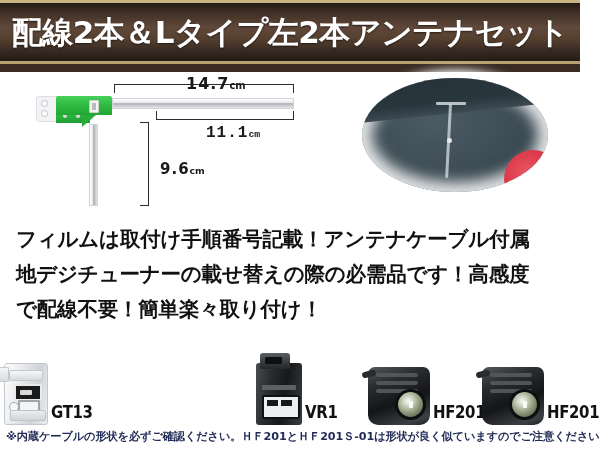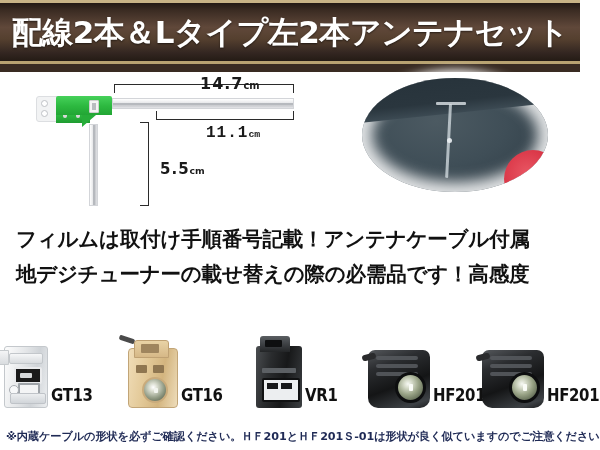--- a/index.html
+++ b/index.html
@@ -175,21 +175,21 @@
     position: absolute;
     color: #1a1a1a;
     font-weight: bold;
     white-space: nowrap;
     letter-spacing: 1px;
   }
   .dim-label .unit {
     font-size: 0.62em;
     letter-spacing: 0;
   }
-  #dim-147 { font-size: 16px; left: 200px; top: 0px; text-align: right; }
+  #dim-147 { font-size: 16px; left: 186px; top: 0px; text-align: right; }
   #dim-111 { font-size: 16px; left: 206px; top: 50px; font-family: Liberation Mono, monospace; }
   #dim-82  { font-size: 15px; left: 160px; top: 86px; }
 
   
   .photo-wrap {
     position: absolute;
     left: 318px; top: 76px;
     width: 268px; height: 118px;
   }
   .photo-oval {
@@ -271,21 +271,21 @@
     font-weight: bold;
     color: #111111;
     line-height: 35px;
     letter-spacing: -0.2px;
     white-space: nowrap;
   }
 
   
   .connectors {
     position: absolute;
-    left: 0; top: 316px;
+    left: 0; top: 333px;
     width: 600px;
     height: 92px;
     text-align: center;
   }
   .conn {
     position: absolute;
     bottom: 0;
     display: flex;
     align-items: flex-end;
   }
@@ -566,21 +566,21 @@
     <div class="dim-label" id="dim-147"><span>14.7</span><span class="unit">cm</span></div>
 
     <div class="dim-line dim-h" style="left:156px; top:45px; width:138px;"></div>
     <div class="dim-line dim-v" style="left:156px; top:37px; height:9px;"></div>
     <div class="dim-line dim-v" style="left:293px; top:37px; height:9px;"></div>
     <div class="dim-label" id="dim-111"><span>11.1</span><span class="unit">cm</span></div>
 
     <div class="dim-line dim-v" style="left:148px; top:48px; height:84px;"></div>
     <div class="dim-line dim-h" style="left:140px; top:48px; width:9px;"></div>
     <div class="dim-line dim-h" style="left:140px; top:131px; width:9px;"></div>
-    <div class="dim-label" id="dim-82"><span>5.5</span><span class="unit">cm</span></div>
+    <div class="dim-label" id="dim-82"><span>9.6</span><span class="unit">cm</span></div>
 
     <div class="film-pad"></div>
     <div class="film-hole h1"></div>
     <div class="film-hole h2"></div>
     <div class="film-arm-h"></div>
     <div class="film-arm-v"></div>
     <div class="film-green"></div>
     <div class="film-green-tab"></div>
     <div class="film-green-tri"></div>
     <div class="film-notch n1"></div>
@@ -596,49 +596,38 @@
       <div class="sticker">
         <span class="s10">10</span>
         <span class="s9">9</span>
       </div>
     </div>
   </div>
 
   <div class="desc">
     <div class="desc-line">フィルムは取付け手順番号記載！アンテナケーブル付属</div>
     <div class="desc-line">地デジチューナーの載せ替えの際の必需品です！高感度</div>
+    <div class="desc-line">で配線不要！簡単楽々取り付け！</div>
   </div>
 
   <div class="connectors">
 
     <div class="conn" style="left:4px;">
       <div class="conn-img">
         <div class="gt13-body">
           <div class="gt13-tail"></div>
           <div class="gt13-win"></div>
           <div class="gt13-win2"></div>
           <div class="gt13-dot"></div>
           <div class="gt13-foot"></div>
         </div>
       </div>
       <div class="conn-label">GT13</div>
     </div>
 
-    <div class="conn" style="left:128px;">
-      <div class="conn-img">
-        <div class="gt16-body">
-          <div class="gt16-wire"></div>
-          <div class="gt16-top"></div>
-          <div class="gt16-slot"></div>
-          <div class="gt16-slot2"></div>
-          <div class="gt16-coax"></div>
-        </div>
-      </div>
-      <div class="conn-label">GT16</div>
-    </div>
 
     <div class="conn" style="left:256px;">
       <div class="conn-img">
         <div class="vr1-body">
           <div class="vr1-top"></div>
           <div class="vr1-stripe"></div>
           <div class="vr1-face"></div>
         </div>
       </div>
       <div class="conn-label">VR1</div>

